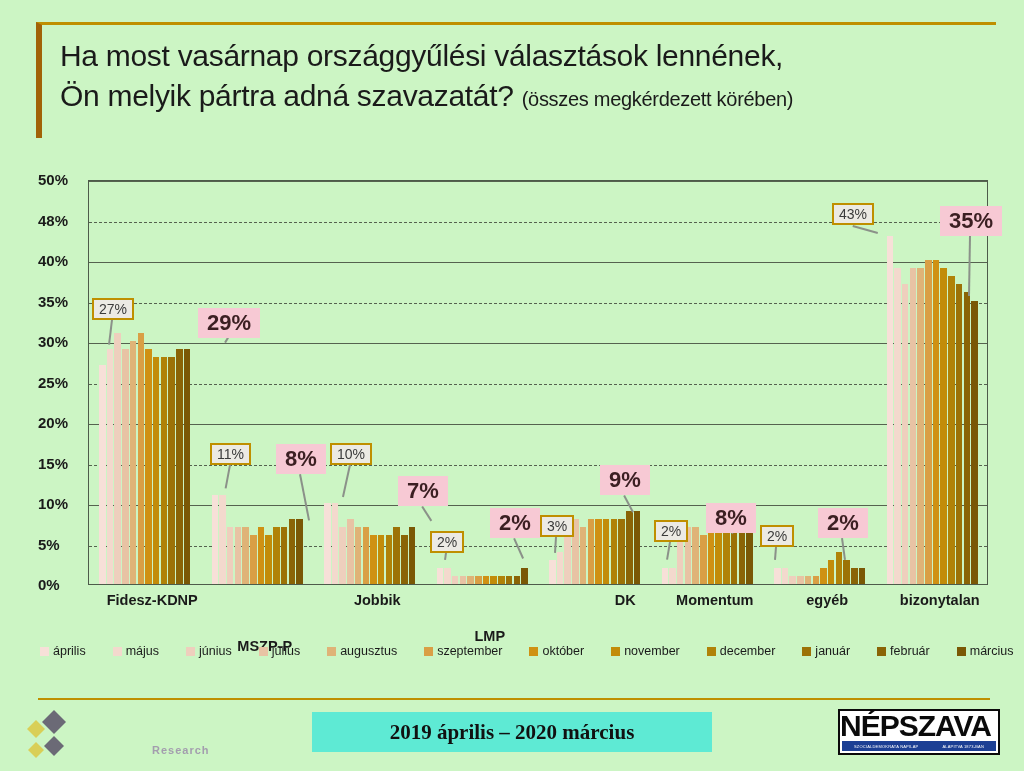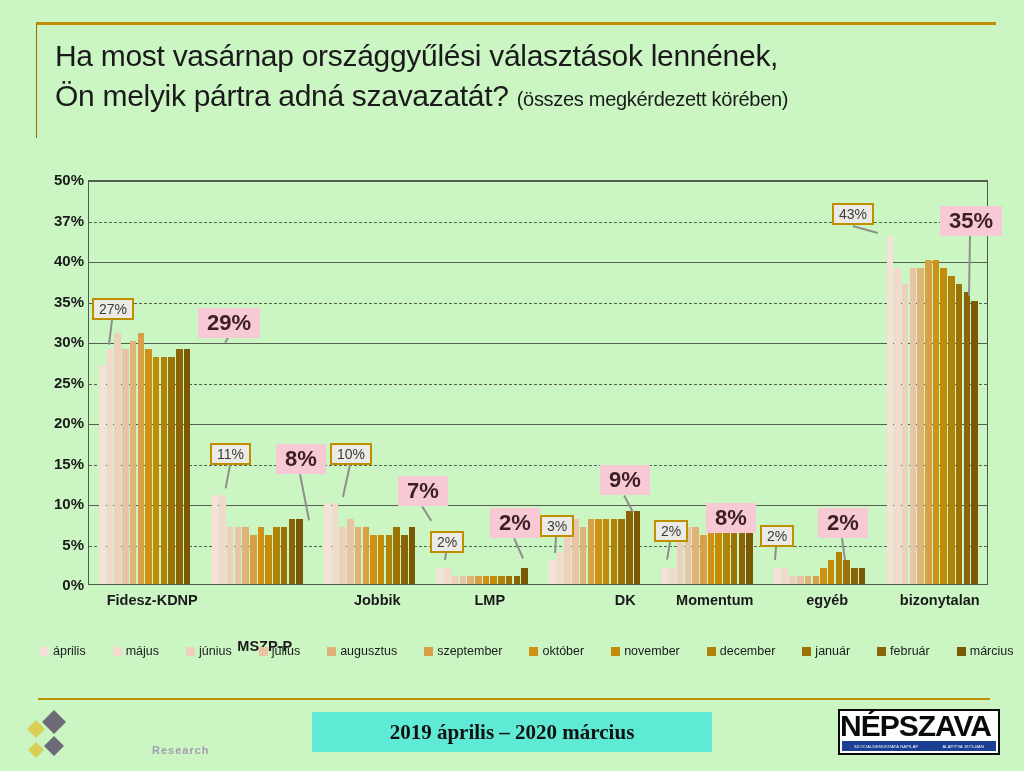--- a/index.html
+++ b/index.html
@@ -7,21 +7,21 @@
     width:1024px;height:771px;
     background:#ccf5c4;
     font-family:"Liberation Sans", sans-serif;
     overflow:hidden;
     position:relative;
   }
   
   #title-block{
     position:absolute; left:36px; top:22px; width:960px; height:116px;
     border-top:3px solid #bf8f00;
-    border-left:1px solid #a16207;
+    border-left:6px solid #a16207;
     box-sizing:border-box;
     padding:12px 0 0 18px;
   }
   #title-line1,#title-line2{
     color:#1a1a1a; font-size:30px; line-height:38px; white-space:nowrap;
     letter-spacing:-0.3px;
   }
   #title-line2{ margin-top:2px; }
   #title-sub{ font-size:20px; }
   
@@ -33,21 +33,21 @@
     border-left:1.5px solid #4d5b4a;
     border-top:1.5px solid #4d5b4a;
     border-right:1.5px solid #4d5b4a;
     border-bottom:1.5px solid #4d5b4a;
   }
   .gridline{ position:absolute; left:0; right:0; height:0;
              border-top:1px solid #55624f; }
   .gridline.dashed{ border-top:1px dashed #55624f; }
   #ylabels{ position:absolute; left:38px; top:170px; width:46px; height:420px; }
   .ytick{
-    position:absolute; right:0; width:46px; text-align:right;
+    position:absolute; right:0; width:46px; 
     font-size:15px; font-weight:bold; color:#1a1a1a;
     transform:translateY(-9px);
   }
   
   #bars{ position:absolute; left:0; top:0; right:0; bottom:0; }
   .group{ position:absolute; bottom:0; top:0; }
   .bar{ position:absolute; bottom:0; }
   
   #xlabels{ position:absolute; left:96px; top:592px; width:900px; height:24px; }
   .xlabel{
@@ -126,21 +126,21 @@
 <div id="ylabels">
     <div class="ytick" style="top: 415px;">0%</div>
     <div class="ytick" style="top: 374.5px;">5%</div>
     <div class="ytick" style="top: 334px;">10%</div>
     <div class="ytick" style="top: 293.5px;">15%</div>
     <div class="ytick" style="top: 253px;">20%</div>
     <div class="ytick" style="top: 212.5px;">25%</div>
     <div class="ytick" style="top: 172px;">30%</div>
     <div class="ytick" style="top: 131.5px;">35%</div>
     <div class="ytick" style="top: 91px;">40%</div>
-    <div class="ytick" style="top: 50.5px;">37%</div>
+    <div class="ytick" style="top: 50.5px;">48%</div>
     <div class="ytick" style="top: 10px;">50%</div>
   </div>
 
 <div id="plot">
   <div id="gridlines">
       <div class="gridline dashed" style="top: 364.5px;"></div>
       <div class="gridline" style="top: 324px;"></div>
       <div class="gridline dashed" style="top: 283.5px;"></div>
       <div class="gridline" style="top: 243px;"></div>
       <div class="gridline dashed" style="top: 202.5px;"></div>
@@ -298,21 +298,21 @@
     <div class="leader" style="left: 853px; top: 225px; width: 25.9615px; transform: rotate(15.6422deg);"></div>
     <div class="callout small" style="left: 832px; top: 203px;">43%</div>
     <div class="leader" style="left: 971px; top: 236px; width: 60.0083px; transform: rotate(90.9548deg);"></div>
     <div class="callout big" style="left: 940px; top: 206px;">35%</div>
   </div>
 
 <div id="xlabels">
     <div class="xlabel" style="left: 56.25px;">Fidesz-KDNP</div>
     <div class="xlabel" style="left: 168.75px; margin-top: 46px;">MSZP-P</div>
     <div class="xlabel" style="left: 281.25px;">Jobbik</div>
-    <div class="xlabel" style="left: 393.75px;">LMP</div>
+    <div class="xlabel" style="left: 393.75px; margin-top: 36px;">LMP</div>
     <div class="xlabel" style="left: 506.25px; padding-left: 46px;">DK</div>
     <div class="xlabel" style="left: 618.75px;">Momentum</div>
     <div class="xlabel" style="left: 731.25px;">egyéb</div>
     <div class="xlabel" style="left: 843.75px;">bizonytalan</div>
   </div>
 
 <div id="legend">
     <div class="legend-item">
       <span class="legend-swatch" style="background: rgb(247, 224, 216);"></span>
       <span>április</span>

